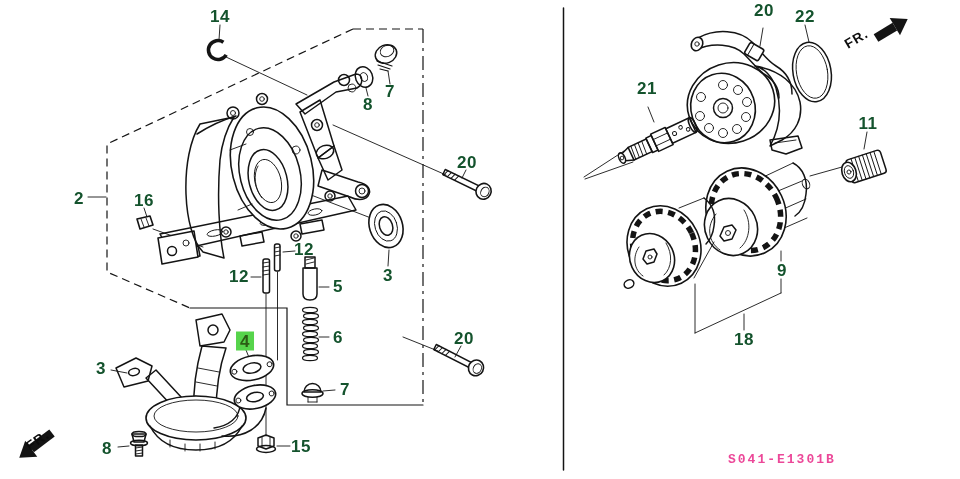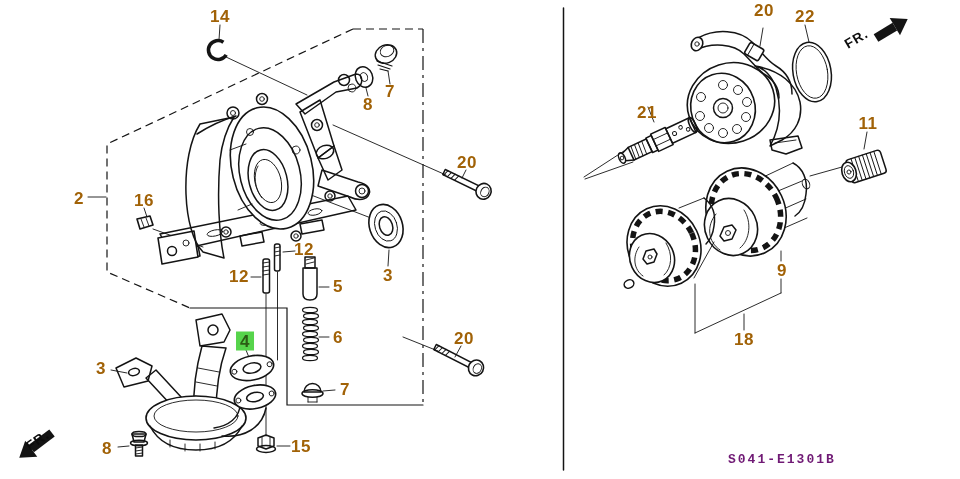--- a/index.html
+++ b/index.html
@@ -10,24 +10,24 @@
   .thin{fill:none;stroke:#141414;stroke-width:0.9;stroke-linecap:round;}
   .med{fill:none;stroke:#141414;stroke-width:1.2;stroke-linecap:round;}
   .heavy{fill:none;stroke:#141414;stroke-width:3.6;stroke-linecap:butt;}
   .wh{fill:#ffffff;stroke:#141414;stroke-width:1.6;stroke-linejoin:round;}
   .solid{fill:#141414;stroke:none;}
   .dash{fill:none;stroke:#141414;stroke-width:1.2;stroke-dasharray:8 5;}
   .dashdot{fill:none;stroke:#141414;stroke-width:1.2;stroke-dasharray:14 5 3 5;}
   .flute{fill:none;stroke:#141414;stroke-width:5.5;stroke-dasharray:7 5.5;}
   .frtxt{font:bold 13.5px "Liberation Sans",sans-serif;fill:#0c0c0c;letter-spacing:1px;}
   .lbl{position:absolute;transform:translate(-50%,-50%);font:bold 17px/1 "Liberation Sans",sans-serif;
-       color:#a16207;white-space:nowrap;letter-spacing:.5px;}
+       color:#14532d;white-space:nowrap;letter-spacing:.5px;}
   .lbl.hl{background:var(--hl-bg,#56d44b);color:var(--hl-fg,#2b5c14);padding:1px 4px;}
   .code{position:absolute;left:728px;top:452px;font:bold 13px "Liberation Mono",monospace;
-        letter-spacing:2px;color:#701a75;}
+        letter-spacing:2px;color:#ec4899;}
 </style>
 </head>
 <body>
 
 <div class="stage">
 
 <svg width="960" height="479" viewBox="0 0 960 479">
 
   <line x1="563.5" y1="8" x2="563.5" y2="470" class="ln" stroke-width="2.6"></line>
 
@@ -405,19 +405,19 @@
   <div class="lbl" style="left:388px;top:275px">3</div>
   <div class="lbl" style="left:338px;top:337px">6</div>
   <div class="lbl" style="left:464px;top:338px">20</div>
   <div class="lbl hl" style="left:245px;top:341px">4</div>
   <div class="lbl" style="left:101px;top:368px">3</div>
   <div class="lbl" style="left:345px;top:389px">7</div>
   <div class="lbl" style="left:107px;top:448px">8</div>
   <div class="lbl" style="left:301px;top:446px">15</div>
   <div class="lbl" style="left:764px;top:10px">20</div>
   <div class="lbl" style="left:805px;top:16px">22</div>
-  <div class="lbl" style="left:647px;top:112px">21</div>
+  <div class="lbl" style="left:647px;top:88px">21</div>
   <div class="lbl" style="left:868px;top:123px">11</div>
   <div class="lbl" style="left:782px;top:270px">9</div>
   <div class="lbl" style="left:744px;top:339px">18</div>
 
   <div class="code">S041-E1301B</div>
 </div>
 
 </body></html>

